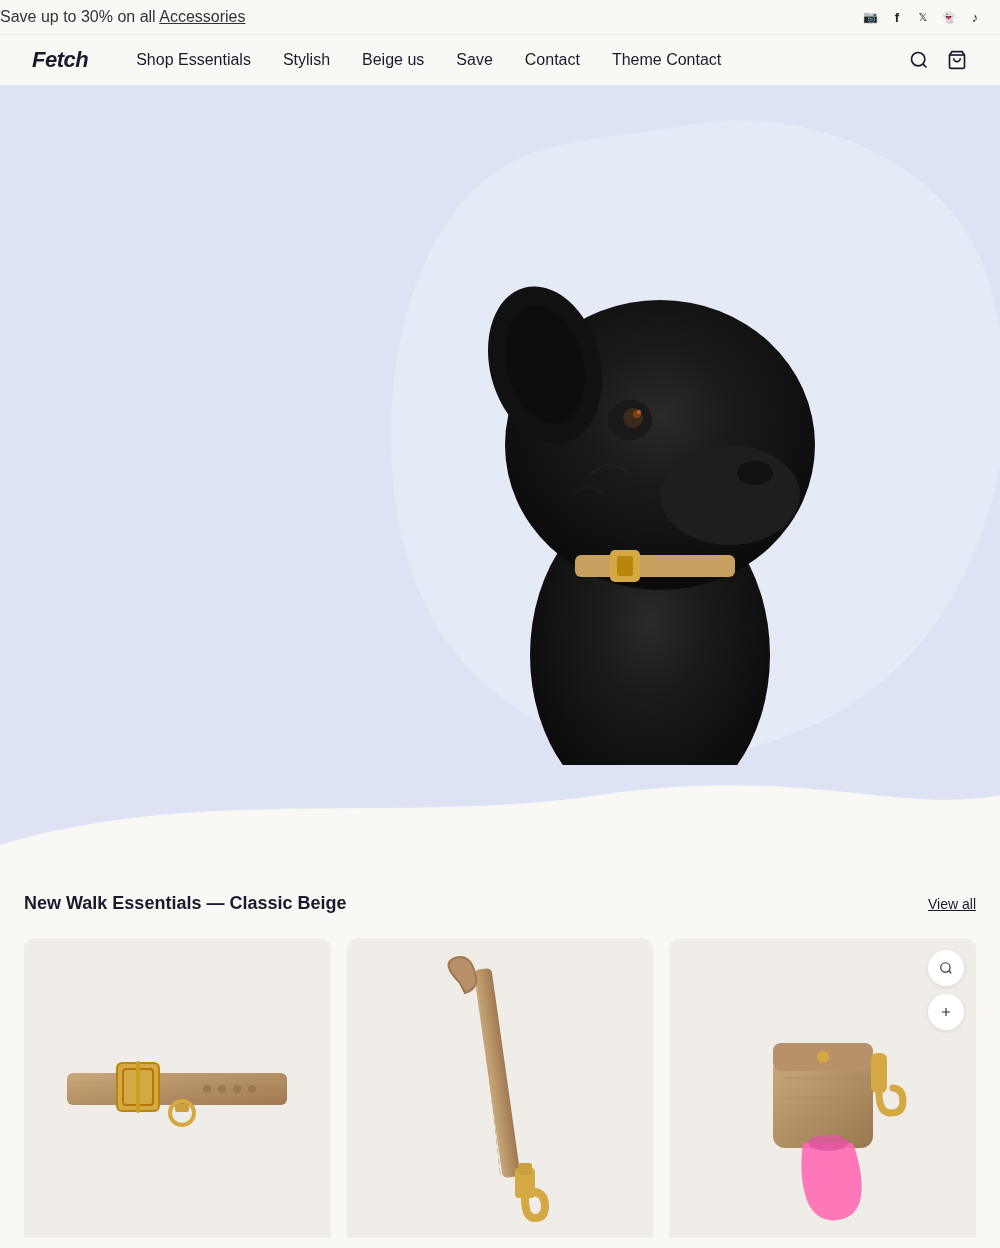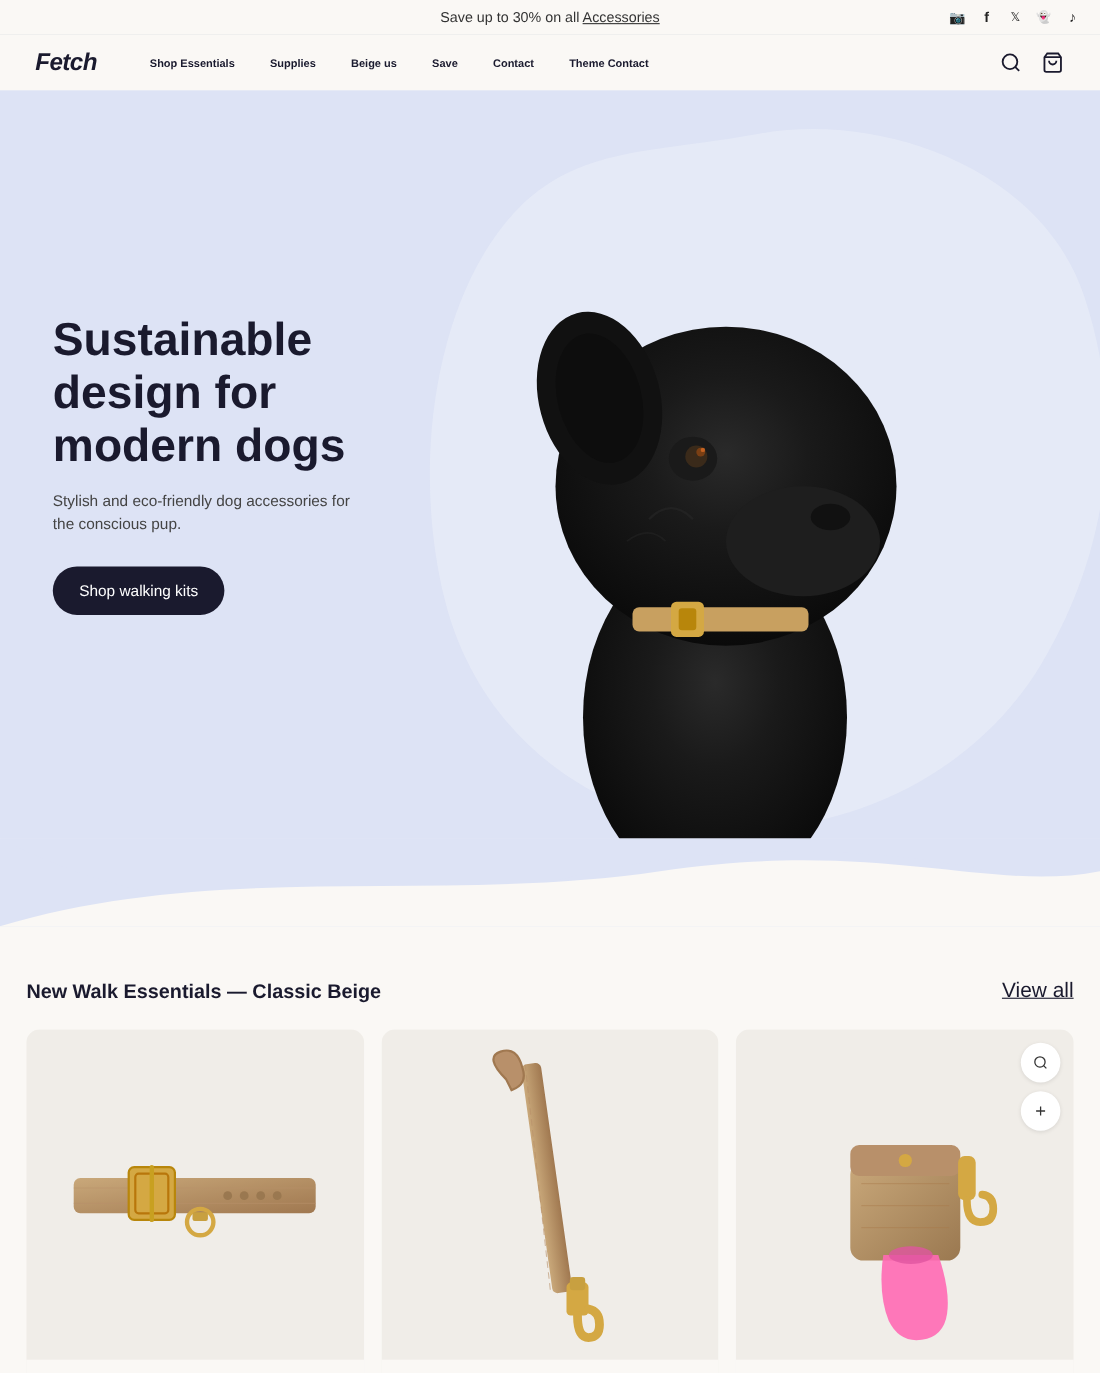--- a/index.html
+++ b/index.html
@@ -1,23 +1,22 @@
 <!DOCTYPE html>
 <html><head>
   <meta charset="utf-8">
   <style>
     * { margin: 0; padding: 0; box-sizing: border-box; }
     body { font-family: -apple-system, BlinkMacSystemFont, 'Segoe UI', sans-serif; background: #faf8f5; color: #1a1a2e; overflow-x: hidden; }
 
     
     .announcement-bar {
       background: #faf8f5;
-      text-align: center;
-      padding: 8px 16px;
-      font-size: 13px;
+      padding: 8px 0;
+      font-size: 16px;
       color: #333;
       border-bottom: 1px solid #eee;
       position: relative;
     }
     .announcement-bar a { text-decoration: underline; color: #333; }
     .social-icons {
       position: absolute;
       right: 16px;
       top: 50%;
       transform: translateY(-50%);
@@ -56,22 +55,22 @@
     }
     .nav-links {
       display: flex;
       gap: 32px;
       list-style: none;
       flex: 1;
     }
     .nav-links a {
       text-decoration: none;
       color: #1a1a2e;
-      font-size: 10px;
-      font-weight: 700;
+      font-size: 16px;
+      font-weight: 400;
     }
     .nav-actions {
       display: flex;
       gap: 16px;
       align-items: center;
     }
     .nav-icon {
       cursor: pointer;
       width: 22px;
       height: 22px;
@@ -164,21 +163,21 @@
       justify-content: space-between;
       align-items: center;
       margin-bottom: 24px;
     }
     .products-title {
       font-size: 18px;
       font-weight: 700;
       color: #1a1a2e;
     }
     .view-all-link {
-      font-size: 19px;
+      font-size: 14px;
       color: #1a1a2e;
       text-decoration: underline;
       cursor: pointer;
     }
     .products-grid {
       display: grid;
       grid-template-columns: repeat(3, 1fr);
       gap: 16px;
     }
     .product-card {
@@ -245,21 +244,21 @@
     <span class="social-icon icon-twitter"></span>
     <span class="social-icon icon-snapchat"></span>
     <span class="social-icon icon-tiktok"></span>
   </div>
 </div>
 
 <nav>
   <div class="logo">Fetch</div>
   <ul class="nav-links">
     <li><a href="#">Shop Essentials</a></li>
-    <li><a href="#">Supplies</a></li>
+    <li><a href="#">Stylish</a></li>
     <li><a href="#">Beige us</a></li>
     <li><a href="#">Save</a></li>
     <li><a href="#">Contact</a></li>
     <li><a href="#">Theme Contact</a></li>
   </ul>
   <div class="nav-actions">
     <div class="nav-icon">
       <svg class="search-svg" viewBox="0 0 24 24" fill="none" stroke="currentColor" stroke-width="2">
         <circle cx="11" cy="11" r="8"></circle>
         <line x1="21" y1="21" x2="16.65" y2="16.65"></line>
@@ -311,25 +310,20 @@
 
       <rect x="185" y="420" width="160" height="22" rx="6" fill="#c8a060"></rect>
       <rect x="220" y="415" width="30" height="32" rx="5" fill="#d4a843"></rect>
       <rect x="227" y="421" width="16" height="20" rx="3" fill="#b8860b"></rect>
 
       <path d="M200 340 Q220 320 240 340" stroke="#2a2a2a" stroke-width="2" fill="none" opacity="0.5"></path>
       <path d="M180 360 Q200 345 215 360" stroke="#2a2a2a" stroke-width="1.5" fill="none" opacity="0.4"></path>
     </svg>
   </div>
 
-  <div class="hero-content">
-    <h1 class="hero-title">Sustainable design for modern dogs</h1>
-    <p class="hero-subtitle">Stylish and eco-friendly dog accessories for the conscious pup.</p>
-    <button class="hero-btn">Shop walking kits</button>
-  </div>
 </section>
 
 <div class="wave-divider">
   <svg viewBox="0 0 1000 80" xmlns="http://www.w3.org/2000/svg" preserveAspectRatio="none" height="80">
     <path d="M0,0 C150,80 350,80 500,40 C650,0 850,0 1000,60 L1000,0 Z" fill="#dde3f5"></path>
     <path d="M0,80 C200,20 400,60 600,30 C800,0 900,50 1000,30 L1000,80 Z" fill="#faf8f5"></path>
   </svg>
 </div>
 
 <section class="products-section">

